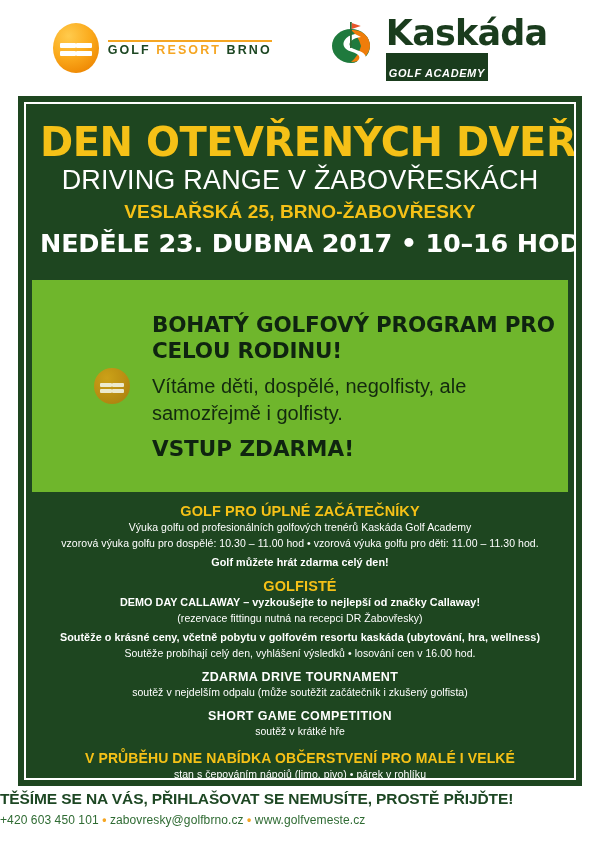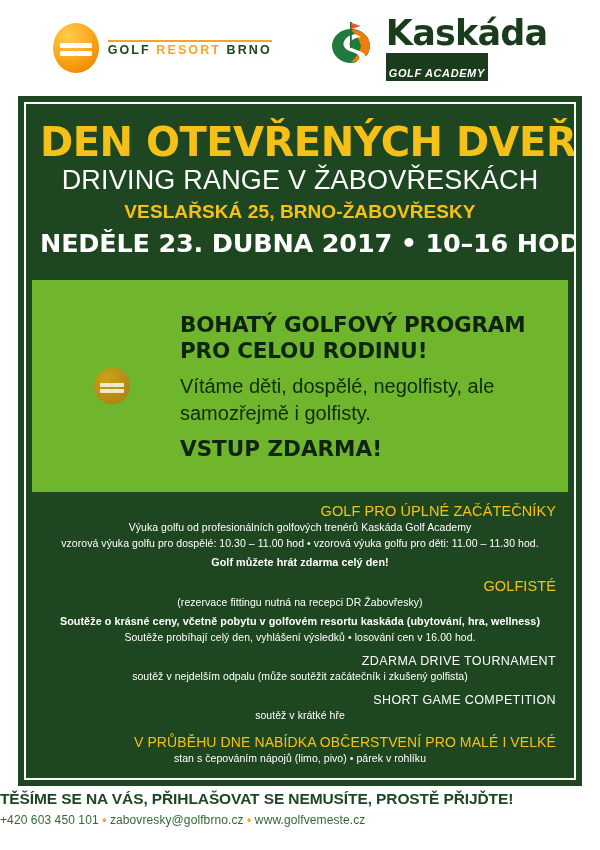--- a/index.html
+++ b/index.html
@@ -170,21 +170,20 @@
 
   
   .green-band {
     margin: 8px 6px 0 6px;
     background: #6fb62c;
     height: 212px;
     display: flex;
     align-items: center;
     padding-left: 62px;
     box-sizing: border-box;
-    gap: 28px;
   }
   .band-ball {
     width: 36px;
     height: 36px;
     border-radius: 50%;
     background: radial-gradient(circle at 36% 28%, #d4a017 0%, #c08a10 55%, #a87a0c 100%);
     position: relative;
     flex: none;
     margin-right: 22px;
     opacity: 0.92;
@@ -224,25 +223,24 @@
     color: #0f2410;
   }
 
   
   .program {
     padding: 11px 18px 0 18px;
     text-align: center;
   }
   .p-head {
     font-size: 14.5px;
-    font-weight: normal;
+    font-weight: bold;
     color: #f5c117;
     letter-spacing: 0.1px;
     margin-top: 7px;
-    text-align: right;
   }
   .p-head:first-child { margin-top: 0; }
   .p-line {
     font-size: 10.5px;
     color: #ffffff;
     line-height: 1.42;
     margin-top: 1px;
     letter-spacing: 0.05px;
   }
   .p-line.bold { font-weight: bold; font-size: 10.8px; }
@@ -347,20 +345,21 @@
       </div>
 
       <div class="program">
 
         <div class="p-head">GOLF PRO ÚPLNÉ ZAČÁTEČNÍKY</div>
         <div class="p-line">Výuka golfu od profesionálních golfových trenérů Kaskáda Golf Academy</div>
         <div class="p-line">vzorová výuka golfu pro dospělé:  10.30 – 11.00 hod • vzorová výuka golfu pro děti:  11.00 – 11.30 hod.</div>
         <div class="p-line bold spaced">Golf můžete hrát zdarma celý den!</div>
 
         <div class="p-head">GOLFISTÉ</div>
+        <div class="p-line bold">DEMO DAY CALLAWAY – vyzkoušejte to nejlepší od značky Callaway!</div>
         <div class="p-line">(rezervace fittingu nutná na recepci DR Žabovřesky)</div>
         <div class="p-line bold spaced">Soutěže o krásné ceny, včetně pobytu v golfovém resortu kaskáda (ubytování, hra, wellness)</div>
         <div class="p-line">Soutěže probíhají celý den, vyhlášení výsledků • losování cen v 16.00 hod.</div>
 
         <div class="p-head en">ZDARMA DRIVE TOURNAMENT</div>
         <div class="p-line">soutěž v nejdelším odpalu (může soutěžit začátečník i zkušený golfista)</div>
 
         <div class="p-head en">SHORT GAME COMPETITION</div>
         <div class="p-line">soutěž v krátké hře</div>
 

